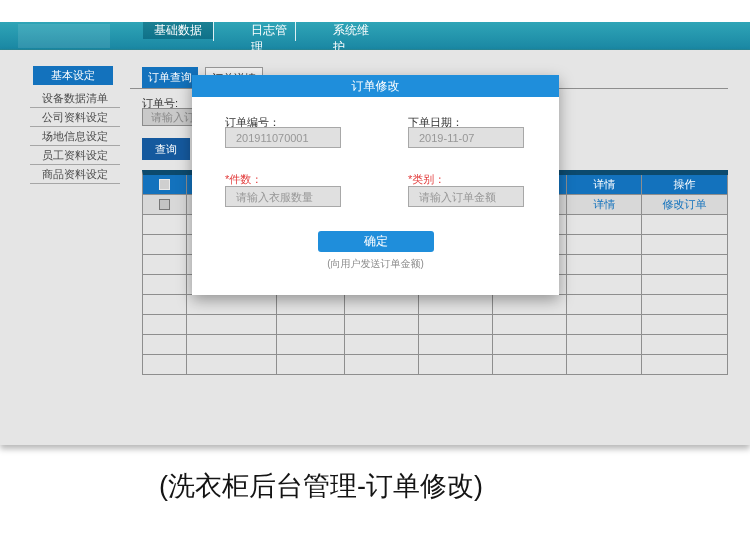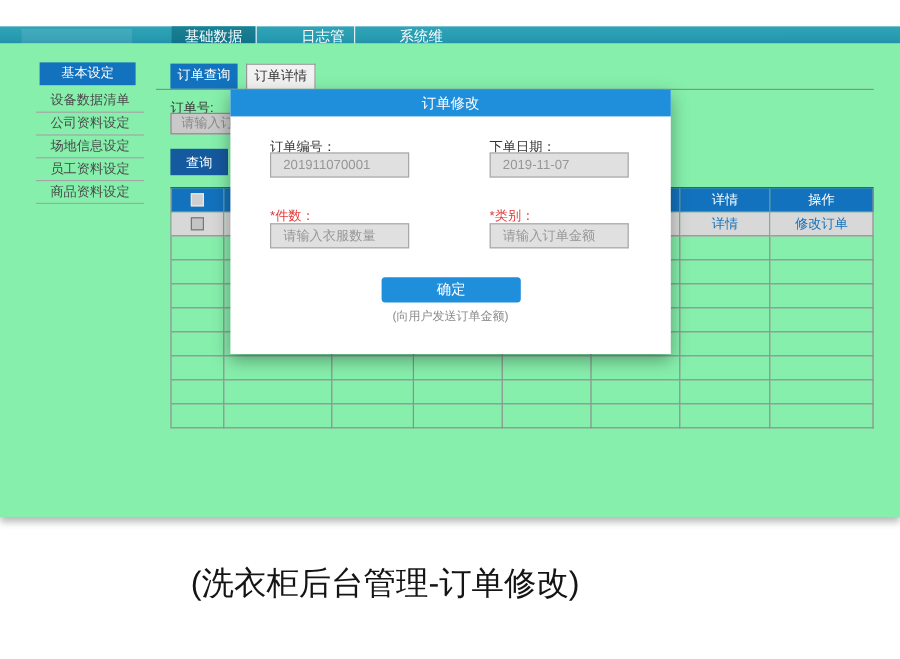--- a/index.html
+++ b/index.html
@@ -17,21 +17,21 @@
     background:rgba(255,255,255,0.10); }
   #nav-tabs { left:143px; top:0; height:16px; display:flex; align-items:flex-start; }
   .nav-tab { color:#fff; font-size:12px; display:flex; align-items:center;
     justify-content:center; cursor:pointer; }
   .nav-tab.active { width:70px; background:linear-gradient(#1b8194,#0f7189); }
   .nav-tab.plain { width:81px;padding-left:37px; }
   .nav-sep { width:1px; height:22px; background:rgba(255,255,255,0.85);
     align-self:center; }
 
   
-  #workspace { top:36px; left:0; width:750px; height:395px; background:#86efac;
+  #workspace { top:50px; left:0; width:750px; height:395px; background:#e5e5e5;
     box-shadow:0 4px 6px rgba(0,0,0,0.28);padding-left:36px; }
 
   
   #sidebar-active { left:33px; top:16px; width:80px; height:19px;
     background:#1372bd; color:#fff; font-size:11px; line-height:19px;
     text-align:center; cursor:pointer; }
   #sidebar-list { left:30px; top:39px; width:90px; }
   .side-item { height:19px; line-height:19px; font-size:11px; color:#4a4a4a;
     text-align:center; border-bottom:1px solid #a6a6a6; cursor:pointer; }
   .side-item.hl { color:#1372bd; }
@@ -53,21 +53,21 @@
     background:#c9c9c9; border:1px solid #8b8b8b; font-size:11px; color:#8a8a8a;
     line-height:16px; padding-left:8px; cursor:pointer; }
   #status-arrow { top:58px; left:393px; width:19px; height:18px;
     background:#b9b9b9; border:1px solid #6f6f6f; color:#2e2e2e; font-size:7px;
     text-align:center; line-height:16px; cursor:pointer; }
   #search-btn { left:142px; top:88px; width:48px; height:22px; background:#15599e;
     color:#fff; font-size:11px; border:none; cursor:pointer; }
 
   
   #order-table { left:142px; top:120px; width:586px;
-    border-left:1px solid #8e8e8e; border-top:1px solid #0c4a6e; }
+    border-left:1px solid #8e8e8e; border-top:5px solid #0c4a6e; }
   .trow { display:flex; height:20px; }
   .tcell { border-right:1px solid #8e8e8e; border-bottom:1px solid #8e8e8e;
     height:20px; display:flex; align-items:center; justify-content:center;
     font-size:11px; overflow:hidden; }
   .trow.head .tcell { background:#1372bd; color:#fff; }
   .link { color:#1372bd; cursor:pointer; }
   .chk { width:11px; height:11px; cursor:pointer; }
   .chk.head-chk { background:#cfcfcf; border:1px solid #e9e9e9; }
   .chk.row-chk { background:#c4c4c4; border:1px solid #777; }
   .trow.first .tcell { background:#d8d8d8; }

